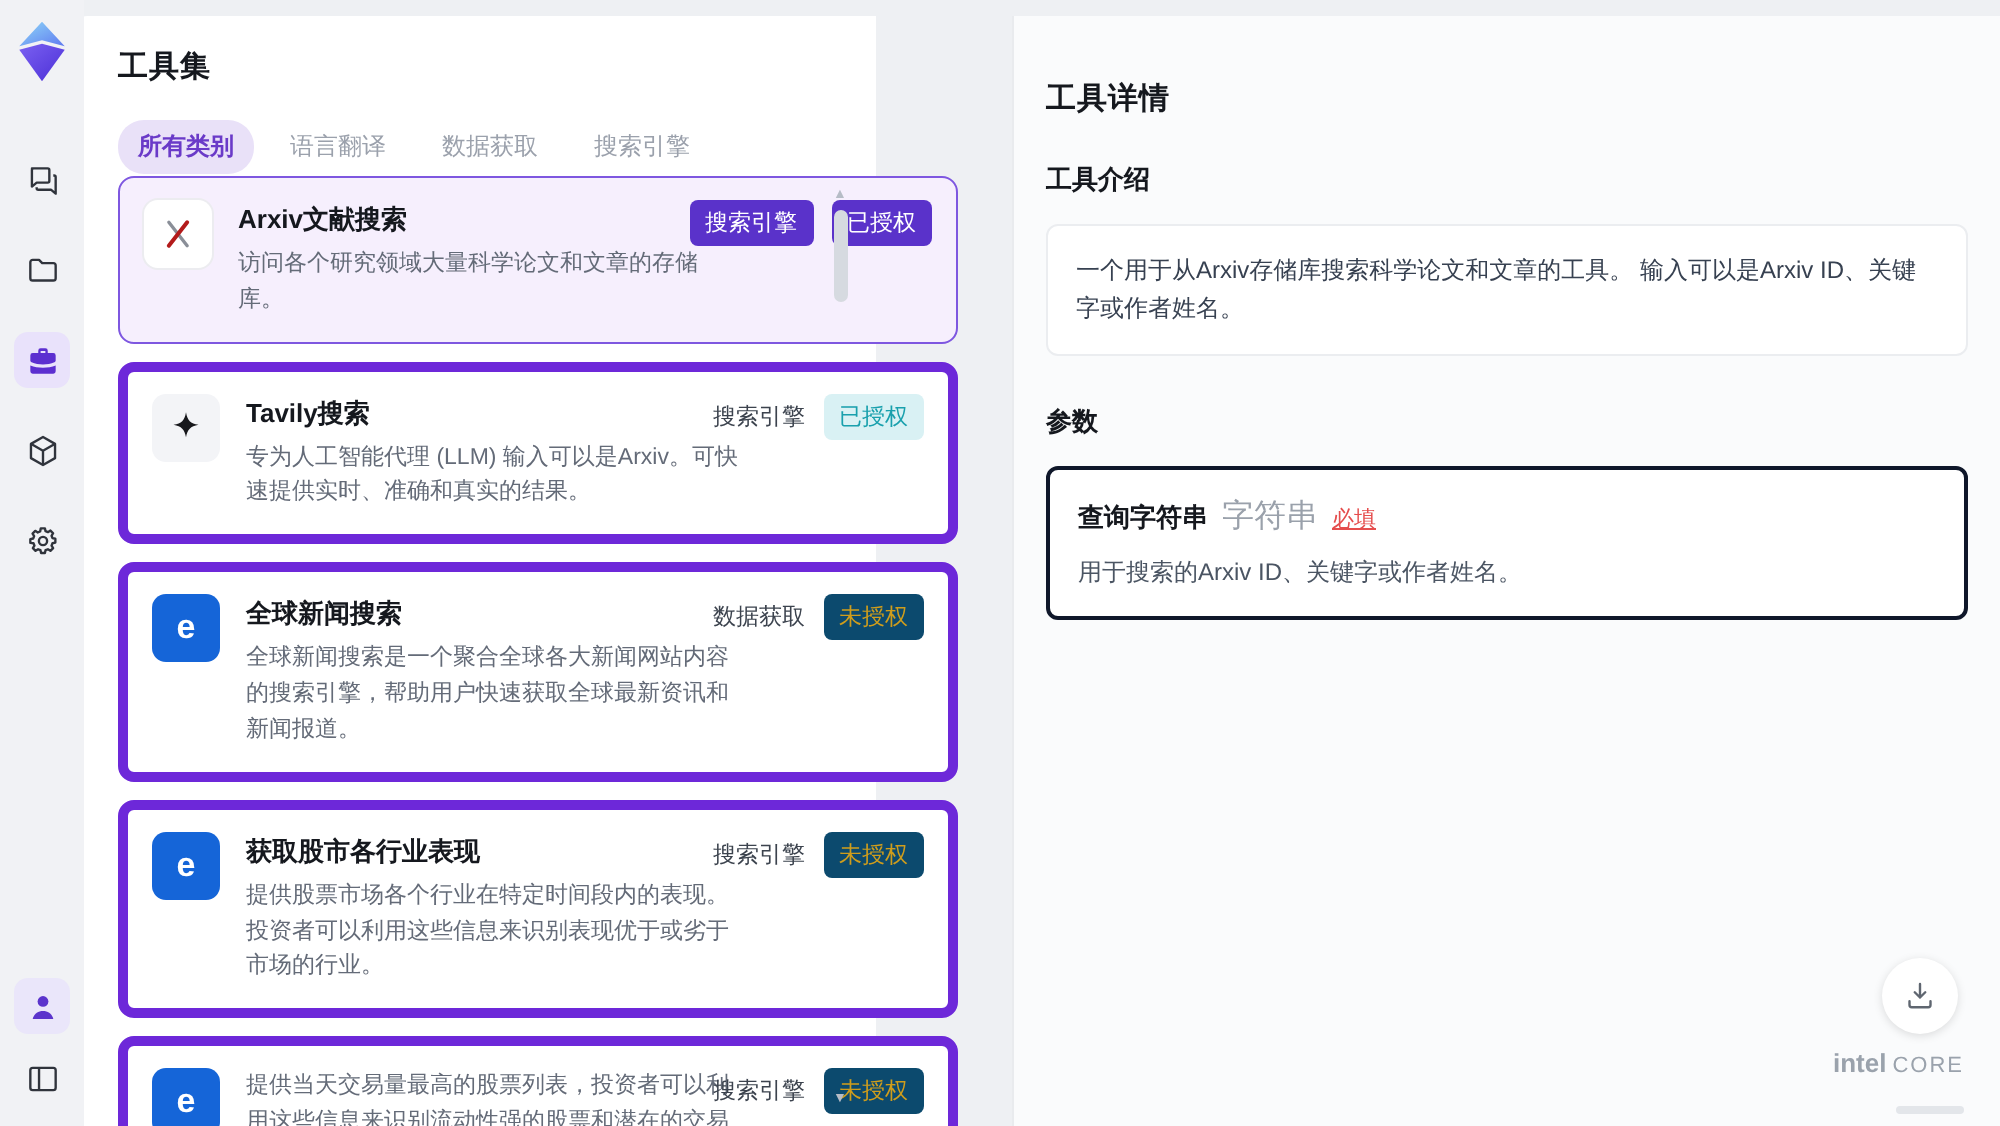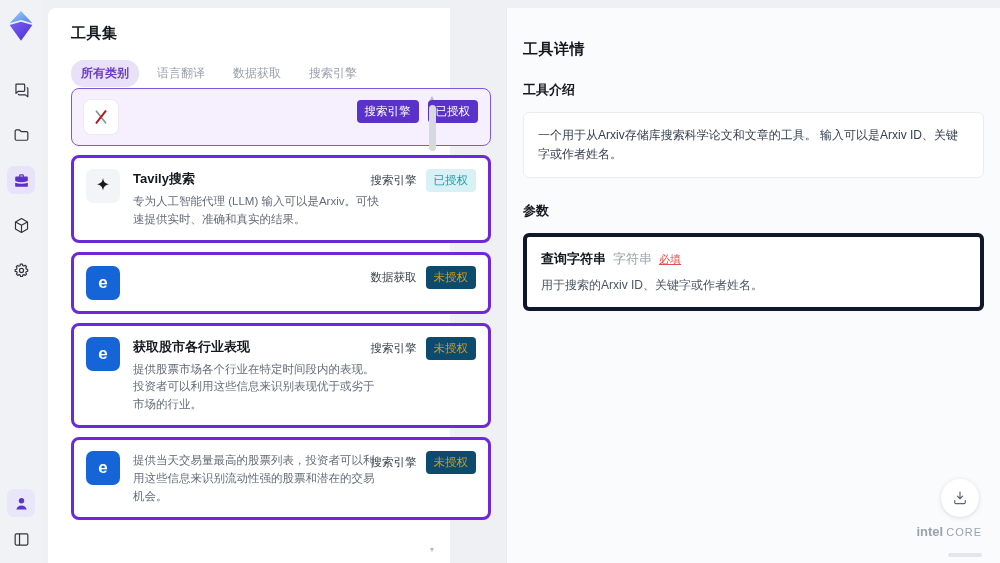--- a/index.html
+++ b/index.html
@@ -17,31 +17,31 @@
   .logo { margin-top:10px; width:28px; height:32px; }
   .rail-icons { margin-top:34px; display:flex; flex-direction:column; gap:17px; align-items:center; }
   .rail-btn { width:28px; height:28px; display:flex; align-items:center; justify-content:center;
     border-radius:7px; cursor:pointer; }
   .rail-btn svg { width:19px; height:19px; }
   .rail-btn.active { background:#e9e2fb; }
   .rail-bottom { margin-top:auto; margin-bottom:10px; display:flex; flex-direction:column; gap:8px; align-items:center; }
   .rail-btn.user-btn { background:#eae6fa; }
 
   
-  .panel-left { position:absolute; left:48px; top:8px; width:402px; height:555px;
+  .panel-left { position:absolute; left:36px; top:8px; width:402px; height:555px;
     background:#fff; border-radius:8px 0 0 0; }
   .pl-inner { padding:16px 0 0 23px; }
   .app-title { font-size:15px; font-weight:bold; margin:0 0 17px; letter-spacing:.5px; }
   .tabs { display:flex; gap:8px; align-items:center; margin-bottom:12px; }
   .tab { font-size:12px; color:#9ba1ac; padding:5px 10px; border-radius:13px; cursor:pointer; }
   .tab.active { color:#6a3ac8; background:#e9e1f8; font-weight:bold; }
 
   .tool-list { position:absolute; left:23px; top:80px; width:420px; bottom:0;
     overflow:hidden; display:flex; flex-direction:column; gap:9px; }
-  .card { flex:none; position:relative; background:#fff; border:3px solid #6d28d9;
+  .card { flex:none; position:relative; background:#fff; border:5px solid #6d28d9;
     border-radius:8px; padding:11px 12px; display:flex; gap:13px; cursor:pointer; }
   .card.selected { background:#f6effd; border:1.5px solid #7e57e0; }
   .tool-icon { width:34px; height:34px; border-radius:7px; flex:none;
     display:flex; align-items:center; justify-content:center; }
   .tool-icon.white { background:#fff; box-shadow:0 0 0 1px #ececf0; }
   .tool-icon.light { background:#f3f4f7; }
   .tool-icon.blue  { background:#1565d8; color:#fff; font-weight:bold; font-size:17px; }
   .tool-icon svg { width:20px; height:20px; }
   .tool-main { width:250px; padding-top:1px; }
   .tool-name { font-size:13px; font-weight:bold; margin-bottom:5px; }
@@ -59,24 +59,24 @@
   .sb-thumb { width:7px; height:46px; background:#d6dae0; border-radius:4px; margin-top:4px; cursor:pointer; }
   .sb-down { margin-top:auto; }
 
   
   .panel-right { position:absolute; left:506px; top:8px; right:0; height:555px;
     background:#fafbfc; border-left:1px solid #e9ebee; padding:16px 16px 0 16px; }
   .pr-title { font-size:15px; font-weight:bold; margin:16px 0 22px; letter-spacing:.5px; }
   .pr-sub { font-size:13px; font-weight:bold; margin:0 0 13px; }
   .intro-card { background:#fff; border:1px solid #ebedf0; border-radius:6px;
     padding:13px 14px; font-size:12px; color:#374151; line-height:1.6; margin-bottom:24px; }
-  .param-card { background:#fff; border:4px solid #0f172a; border-radius:6px; padding:13px 14px; }
+  .param-card { background:#fff; border:2px solid #0f172a; border-radius:6px; padding:13px 14px; }
   .param-head { display:flex; align-items:baseline; gap:7px; margin-bottom:9px; }
   .param-name { font-size:13px; font-weight:bold; }
-  .param-type { font-size:13px; color:#9aa1ab; }
+  .param-type { font-size:16px; color:#9aa1ab; }
   .param-required { font-size:11px; color:#e54d4d;text-decoration:underline; }
   .param-desc { font-size:12px; color:#4b5563; }
 
   
   .fab { position:absolute; right:21px; bottom:46px; width:38px; height:38px; border-radius:50%;
     background:#fff; box-shadow:0 1px 5px rgba(0,0,0,.13); display:flex; align-items:center;
     justify-content:center; cursor:pointer; z-index:6; }
   .fab svg { width:18px; height:18px; }
   .brand { position:absolute; right:18px; bottom:24px; color:#9aa2ac;
     display:flex; align-items:baseline; gap:3px; z-index:6; }
@@ -164,20 +164,24 @@
 
   <div class="tool-list">
 
     <div class="card selected">
       <div class="tool-icon white">
         <svg viewBox="0 0 24 24" fill="none" stroke-linecap="round">
           <path d="M6.5 5l11 14" stroke="#8a8f98" stroke-width="2"></path>
           <path d="M17.5 5l-11 14" stroke="#b31b1b" stroke-width="2.4"></path>
         </svg>
       </div>
+      <div class="tool-main">
+        <div class="tool-name">Arxiv文献搜索</div>
+        <div class="tool-desc">访问各个研究领域大量科学论文和文章的存储库。</div>
+      </div>
       <div class="badges">
         <span class="badge purple">搜索引擎</span>
         <span class="badge purple">已授权</span>
       </div>
     </div>
 
     <div class="card">
       <div class="tool-icon light">
         <svg viewBox="0 0 24 24">
           <path d="M12 2.5c.9 5 2.6 6.7 7.5 7.5-4.9 1-6.6 2.7-7.5 7.5-.9-4.8-2.6-6.5-7.5-7.5 4.9-.8 6.6-2.5 7.5-7.5z" fill="#17181c"></path>
@@ -189,20 +193,24 @@
       </div>
       <div class="badges">
         <span class="badge cat-plain">搜索引擎</span>
         <span class="badge teal">已授权</span>
       </div>
     </div>
 
     <div class="card">
       <div class="tool-icon blue">
         <span>e</span>
+      </div>
+      <div class="tool-main">
+        <div class="tool-name">全球新闻搜索</div>
+        <div class="tool-desc">全球新闻搜索是一个聚合全球各大新闻网站内容的搜索引擎，帮助用户快速获取全球最新资讯和新闻报道。</div>
       </div>
       <div class="badges">
         <span class="badge cat-plain">数据获取</span>
         <span class="badge amber">未授权</span>
       </div>
     </div>
 
     <div class="card">
       <div class="tool-icon blue">
         <span>e</span>

